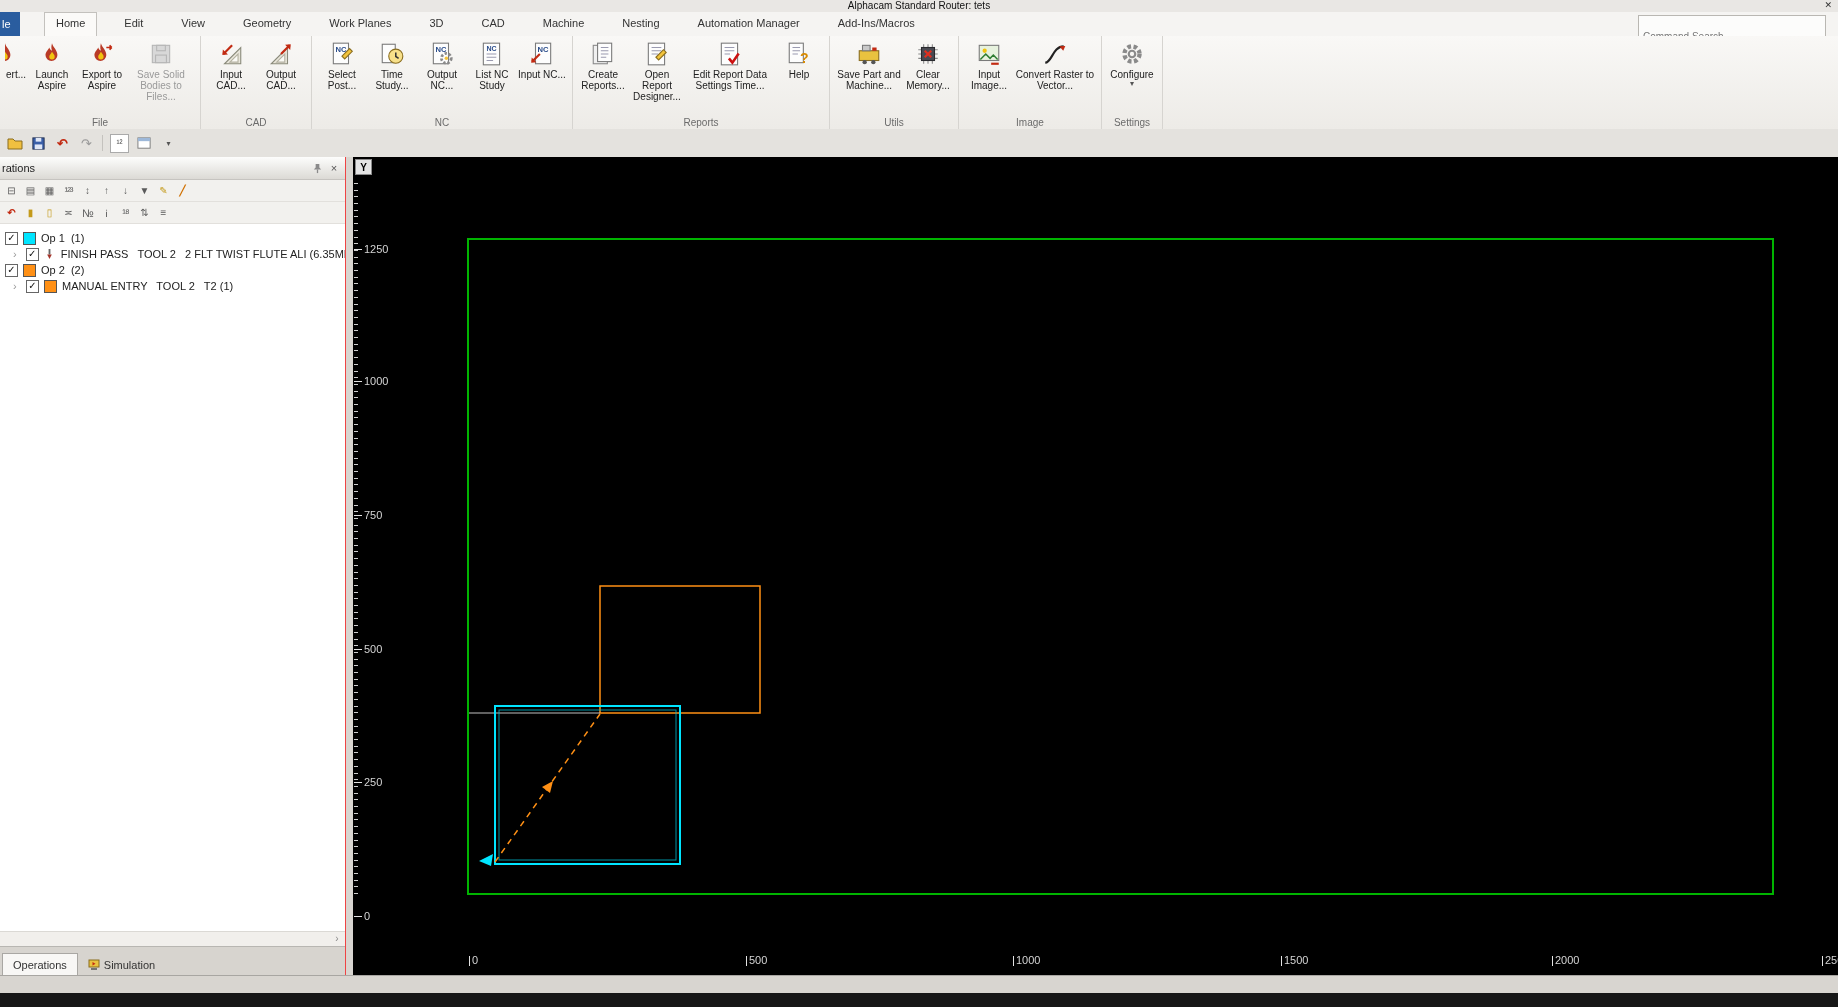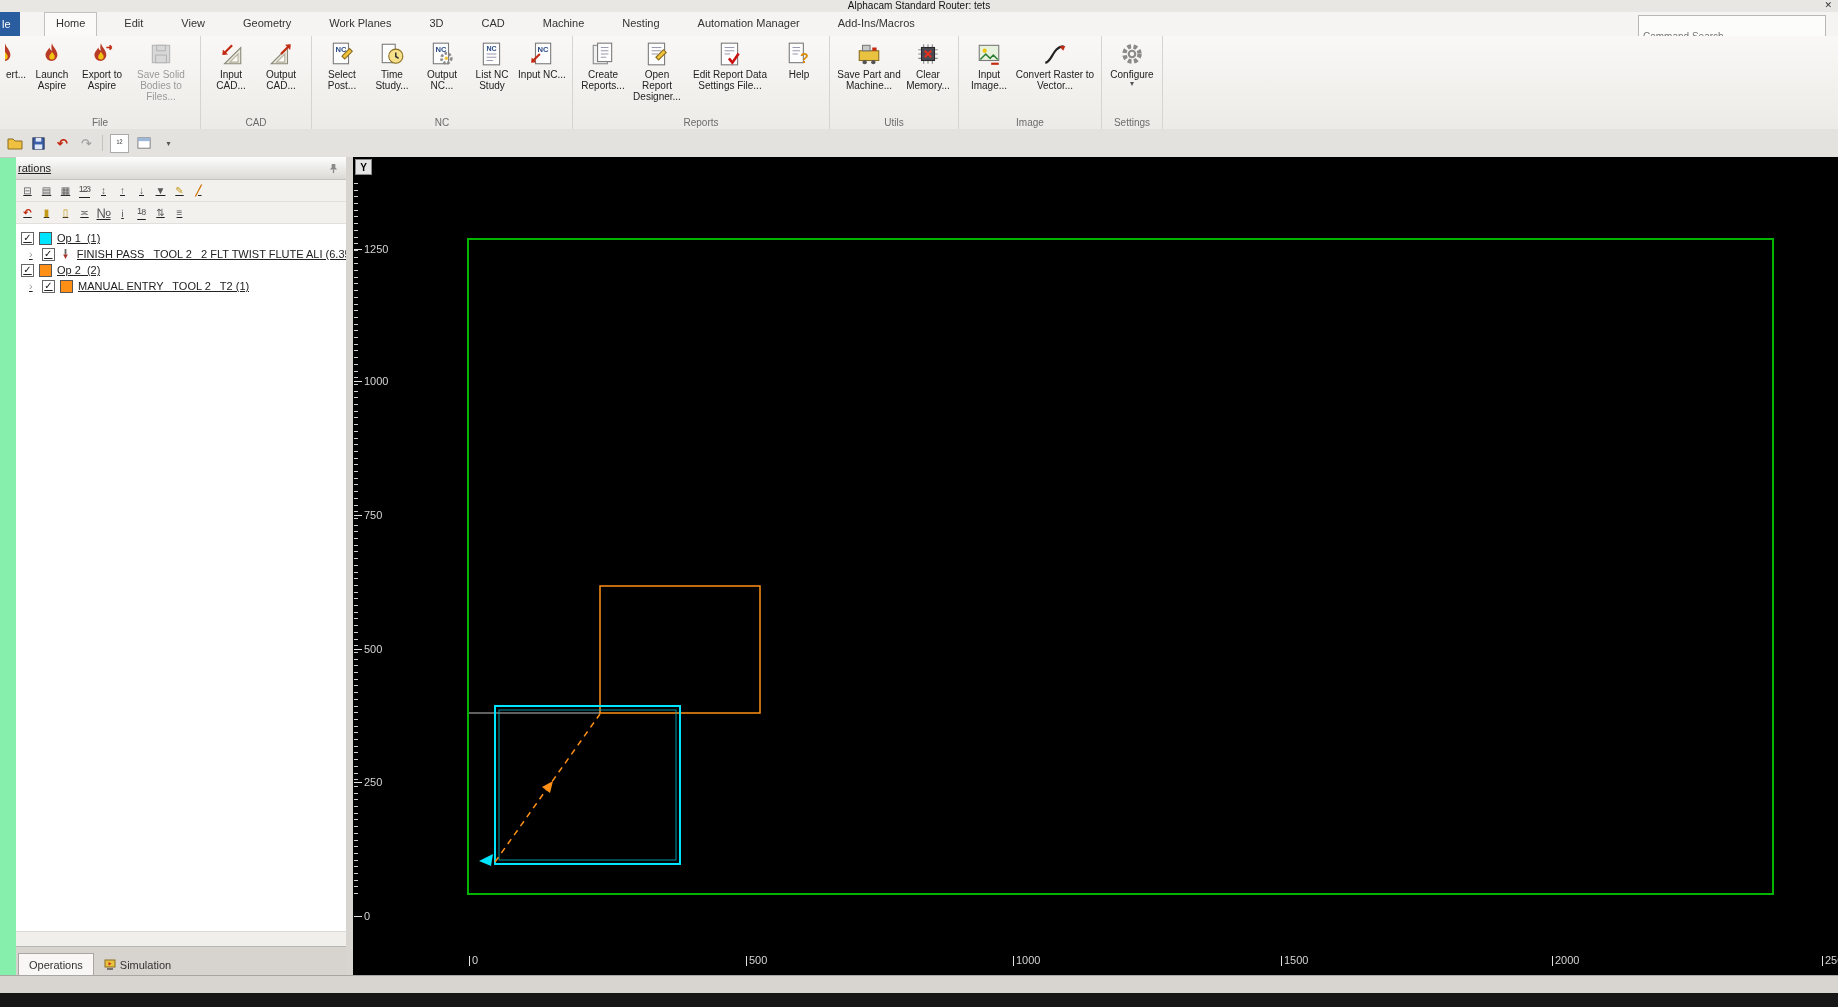--- a/index.html
+++ b/index.html
@@ -45,32 +45,32 @@
   
   .qbar{position:absolute;left:0;top:129px;right:0;height:28px;background:#e4e2de;
         border-bottom:1px solid #c8c6c2;display:flex;align-items:center;gap:7px;padding-left:6px;}
   .qicon{width:17px;height:17px;display:flex;align-items:center;justify-content:center;font-size:13px;}
   .qicon.red{color:#c22a12;font-weight:bold;}
   .qicon.gray{color:#9a9a9a;}
   .qsep{width:1px;height:16px;background:#c4c2be;}
   .qcaret{font-size:8px;color:#555;}
 
   
-  .panel{position:absolute;left:16px;top:157px;width:345px;height:818px;background:#ffffff;
-         border-right:1px solid #ef4444;overflow:hidden;text-decoration:underline;}
+  .panel{position:absolute;left:0;top:157px;width:345px;height:818px;background:#ffffff;
+         border-right:1px solid #ef4444;overflow:hidden;}
   .phead{height:22px;background:linear-gradient(#fdfdfc,#dcdad5);border-bottom:1px solid #c6c4c0;
          display:flex;align-items:center;font-size:11px;color:#222;padding:0 4px 0 2px;}
   .phead .spacer{flex:1;}
   .phead .hicon{width:14px;height:14px;display:flex;align-items:center;justify-content:center;
                 color:#555;font-size:11px;margin-left:3px;}
   .ptoolbar{height:21px;background:#f2f1ee;border-bottom:1px solid #e2e0dc;
             display:flex;align-items:center;gap:2px;padding-left:3px;}
   .mi{width:17px;height:17px;display:flex;align-items:center;justify-content:center;
       font-size:10px;color:#5a5a5a;}
-  .mi.sup{font-size:14px;letter-spacing:-1px;}
+  .mi.sup{font-size:11px;letter-spacing:-1px;}
   .mi.red{color:#c22a12;font-weight:bold;}
   .mi.gold{color:#c49a1a;}
   .mi.orange{color:#d07000;font-weight:bold;}
 
   .tree{padding-top:6px;font-size:11px;}
   .trow{height:16px;display:flex;align-items:center;gap:5px;padding-left:5px;white-space:pre;}
   .trow.child{padding-left:13px;}
   .chev{color:#999;font-size:11px;width:8px;line-height:14px;}
   .cb{width:11px;height:11px;background:#fff;border:1px solid #666;flex:none;
       font-size:10px;line-height:9px;text-align:center;color:#111;}
@@ -295,21 +295,21 @@
           <span class="blabel">Open Report Designer...</span>
         </div>
         <div class="rbtn w86">
           <span class="icon24">
             <svg viewBox="0 0 24 24" width="26" height="26">
                 <rect x="4" y="2" width="15" height="20" fill="#fdfdfd" stroke="#7a7a7a"></rect>
                 <path d="M7 6h9M7 9h9M7 12h5" stroke="#9a9ab0"></path>
                 <path d="M11 16 l3.2 4 5.8-8.5" stroke="#cc1111" stroke-width="2.4" fill="none"></path>
               </svg>
           </span>
-          <span class="blabel">Edit Report Data Settings File...</span>
+          <span class="blabel">Edit Report Data Settings Time...</span>
         </div>
         <div class="rbtn">
           <span class="icon24">
             <svg viewBox="0 0 24 24" width="26" height="26">
                 <rect x="3" y="2" width="13" height="18" fill="#fdfdfd" stroke="#7a7a7a"></rect>
                 <path d="M6 6h7M6 9h7M6 12h5" stroke="#9a9ab0"></path>
                 <text x="17" y="20" font-size="13" font-weight="bold" fill="#d88a00" text-anchor="middle">?</text>
               </svg>
           </span>
           <span class="blabel">Help</span>

